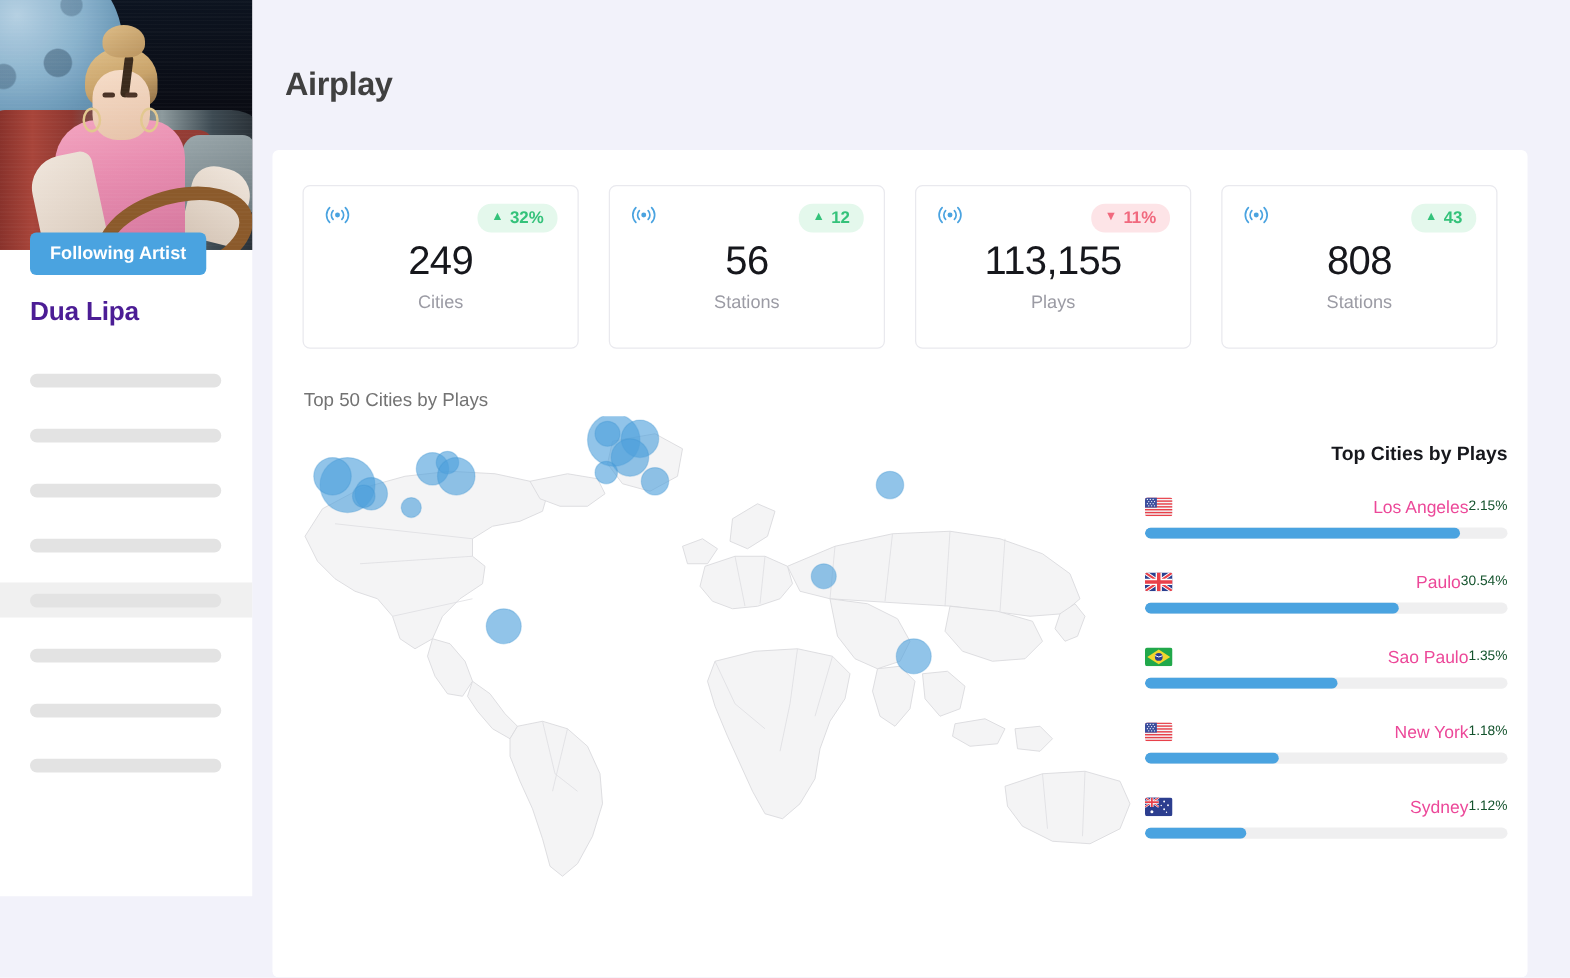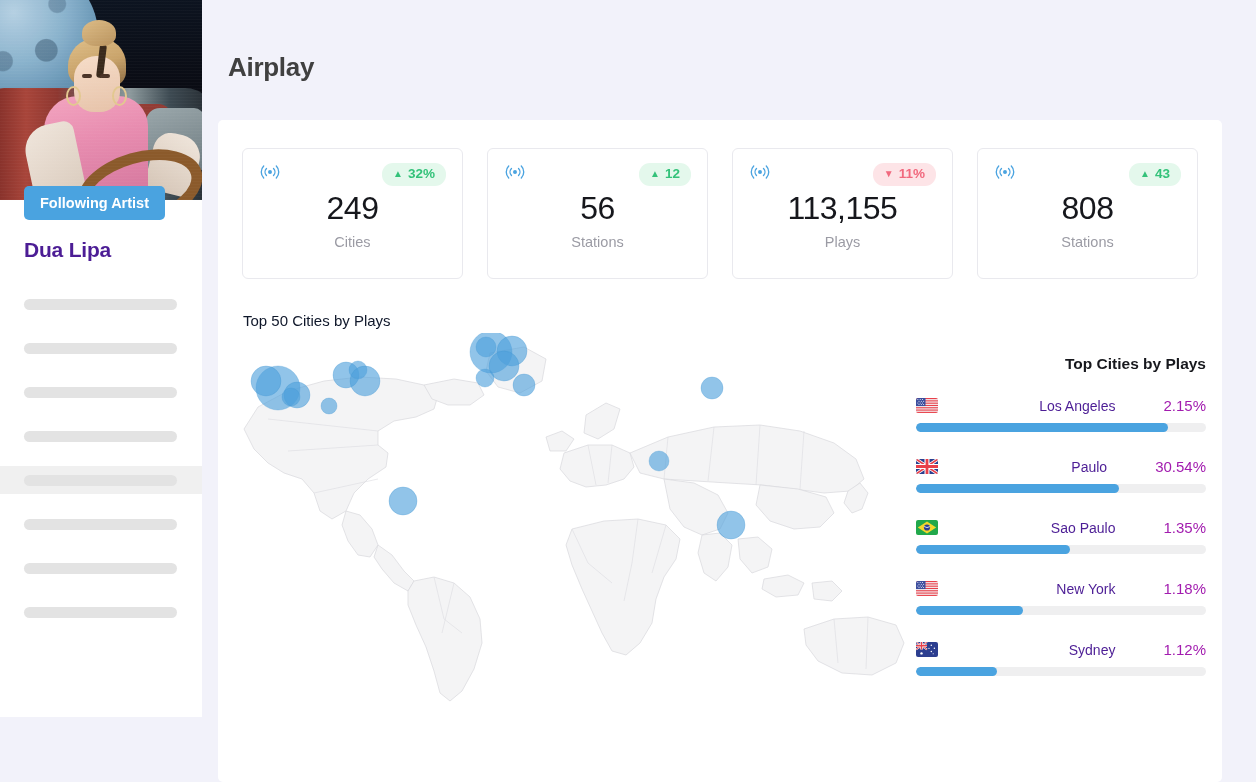--- a/index.html
+++ b/index.html
@@ -220,21 +220,21 @@
   .stat-label {
     text-align: center;
     font-size: 14.5px;
     color: #9b9ba4;
     margin-top: 7px;
   }
 
   
   .section-title {
     font-size: 15px;
-    color: #0f172a;
+    color: #737373;
     margin: 33px 0 0 25px;
     font-weight: 400;
   }
   .map-region {
     display: flex;
     padding: 0 0 0 0;
     margin-top: 4px;
     position: relative;
   }
   .map-wrap {
@@ -267,28 +267,27 @@
     margin-bottom: 9px;
   }
   .flag {
     width: 22px; height: 15px;
     border-radius: 2px;
     flex: 0 0 22px;
     display: block;
   }
   .city-name {
     font-size: 14px;
-    color: #4c1d95;
+    color: #ec4899;
     margin-left: 12px;
     flex: 1 1 auto;
   }
   .city-pct {
-    font-size: 15px;
-    color: #a21caf;
-    margin-left: 48px;
+    font-size: 11px;
+    color: #14532d;
   }
   .bar-track {
     height: 9px;
     background: #efeff0;
     border-radius: 5px;
     overflow: hidden;
   }
   .bar-fill {
     height: 9px;
     background: #4aa3e0;

